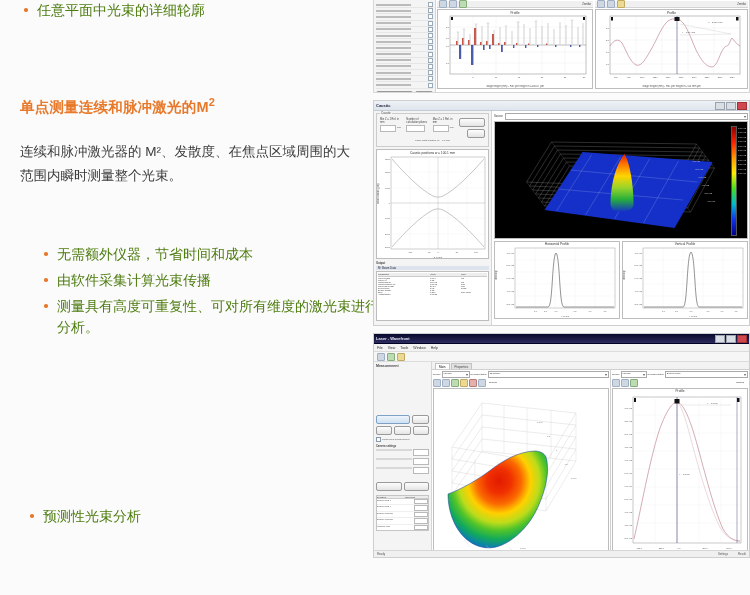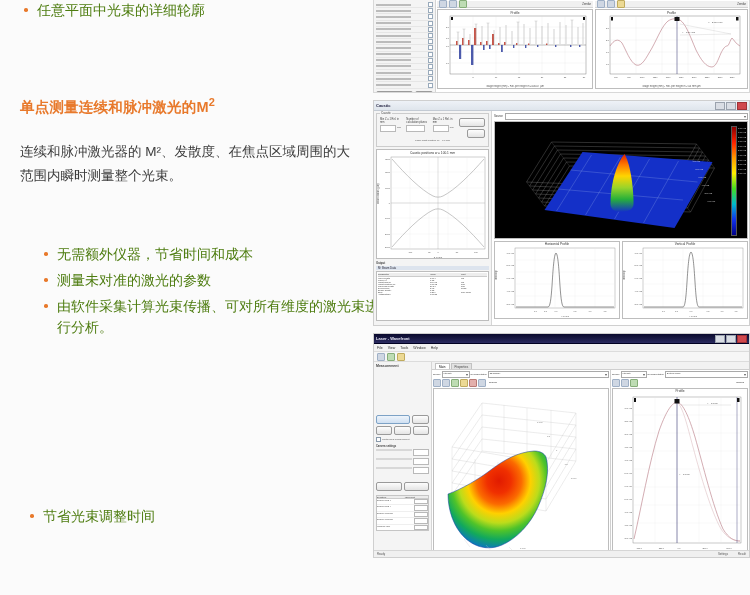--- a/index.html
+++ b/index.html
@@ -319,28 +319,28 @@
   </ul>
 
   <h2 id="heading-1" class="section-heading">
     <span>单点测量连续和脉冲激光的M</span><span class="sup">2</span>
   </h2>
 
   <p id="para-1" class="body-text">连续和脉冲激光器的 M²、发散度、在焦点区域周围的大范围内瞬时测量整个光束。</p>
 
   <ul id="bullets-1" class="bullet-list">
     <li>无需额外仪器，节省时间和成本</li>
-    <li>测量未对准的激光的参数</li>
-    <li>由软件采集计算光束传播、可对所有维度的激光束进行分析。</li>
+    <li>由软件采集计算光束传播</li>
+    <li>测量具有高度可重复性、可对所有维度的激光束进行分析。</li>
   </ul>
 
 
 
   <ul id="bullets-2" class="bullet-list">
-    <li>节省光束调整时间</li>
+    <li>预测性光束分析</li>
   </ul>
 </div>
 
 <div class="shot" id="shot-1">
   <div class="app-body" style="height:93px;">
 
     <div class="side-pane" style="width:62px;">
       <div style="display:flex;height:78px;">
         <div style="flex:1;">
           <div class="mini-row">

